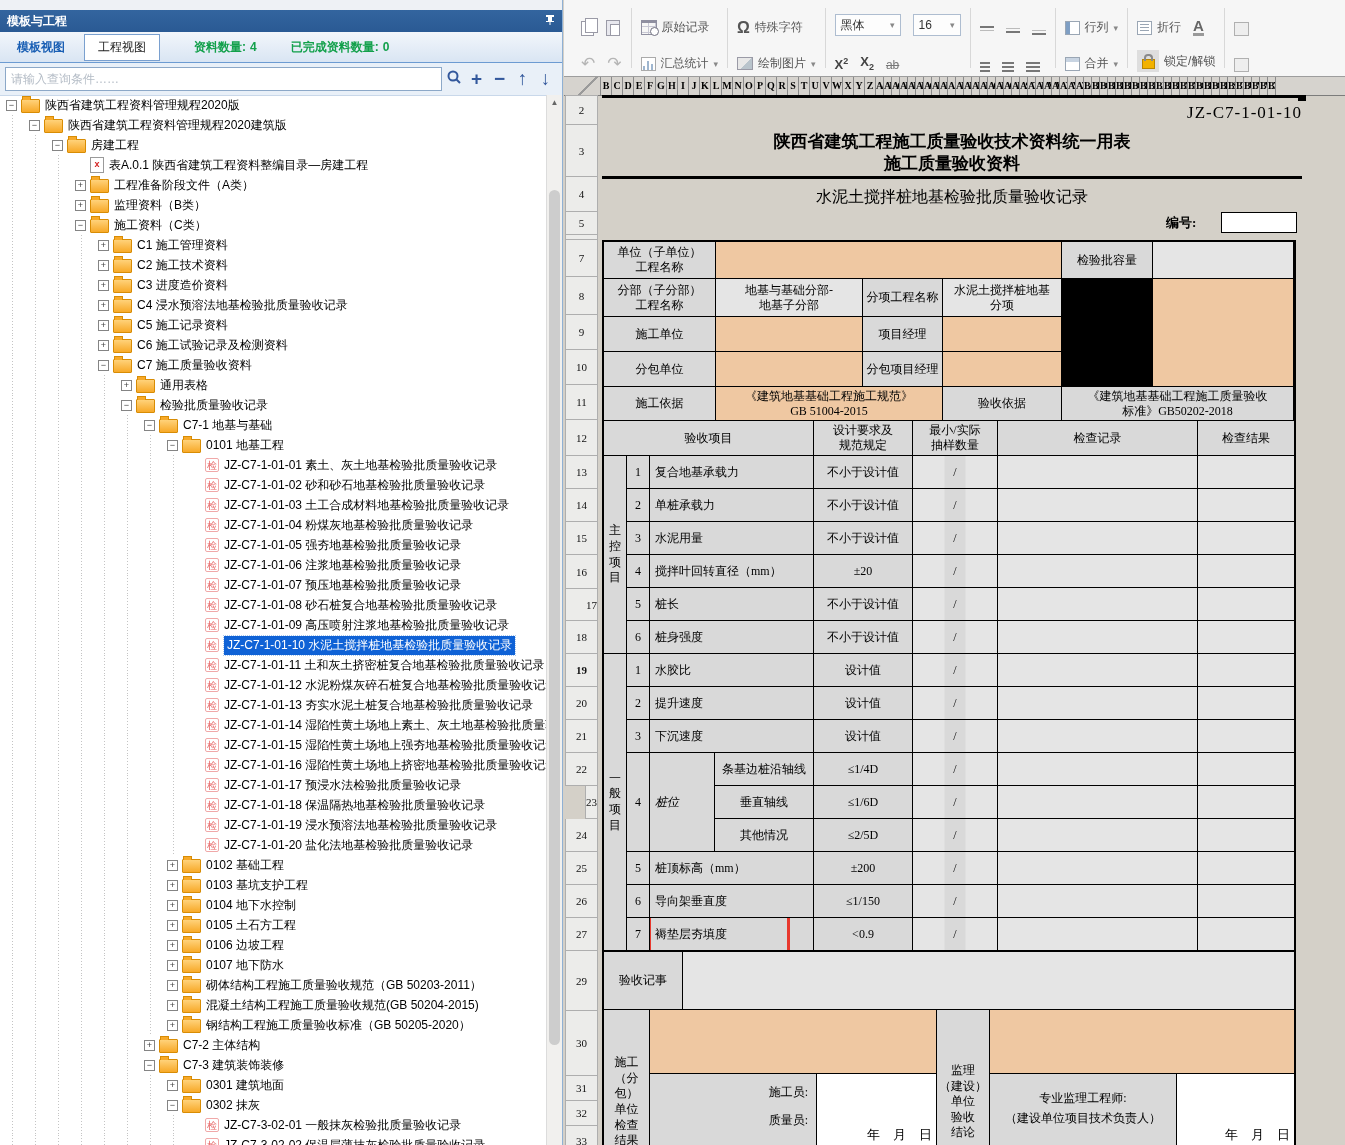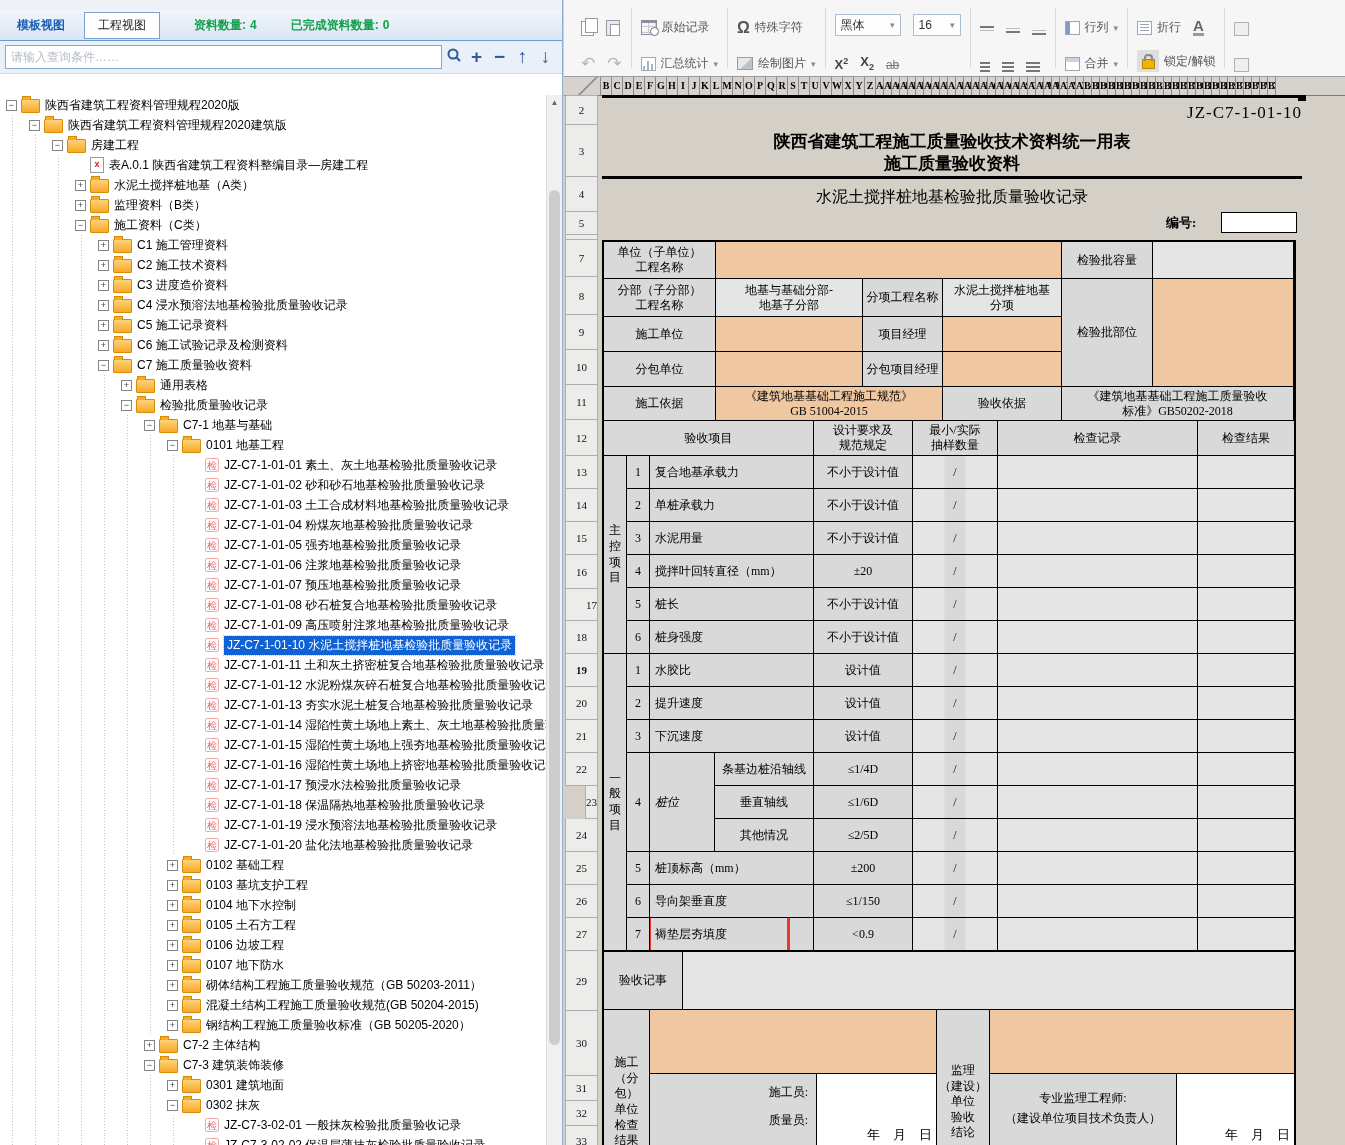--- a/index.html
+++ b/index.html
@@ -129,20 +129,29 @@
   .signames{background:#d9d9d9;display:flex;flex-direction:column;align-items:flex-end;padding:10px 8px 0 0;gap:11px;font-size:12px;box-sizing:border-box}
   .supv{background:#d9d9d9;display:flex;flex-direction:column;align-items:center;padding-top:16px;gap:3px;font-size:12px;box-sizing:border-box}
   .datecell{background:#fff;position:relative}
   .date{position:absolute;top:52px;left:0;right:4px;text-align:right;font-size:13px}
 </style>
 </head>
 <body>
 
 <div class="left">
   <div class="ltop"></div>
+  <div class="ltitle">
+    <span>模板与工程</span>
+    <span><svg width="10" height="12" viewBox="0 0 10 12">
+          <rect x="1" y="1" width="8" height="2" fill="#fff"></rect>
+          <rect x="3" y="1" width="4" height="6" fill="#fff"></rect>
+          <rect x="1" y="7" width="8" height="1" fill="#fff"></rect>
+          <rect x="4.5" y="8" width="1" height="3" fill="#fff"></rect>
+        </svg></span>
+  </div>
   <div class="ltabs">
     <span class="tab active">模板视图</span>
     <span class="tab idle">工程视图</span>
     <span class="stat"><span>资料数量:</span><b>4</b></span>
     <span class="stat"><span>已完成资料数量:</span><b>0</b></span>
   </div>
   <div class="lsearch">
     <input type="text" placeholder="请输入查询条件……" style="">
     <span class="sicon"><svg width="16" height="16" viewBox="0 0 16 16">
           <circle cx="7" cy="7" r="4.5" fill="none" stroke="#33589c" stroke-width="2"></circle>
@@ -179,21 +188,21 @@
         <div class="expspacer"></div>
         <div class="file">x</div>
         <div class="lbl">表A.0.1 陕西省建筑工程资料整编目录—房建工程</div>
       </div>
       <div class="trow">
         <div class="g"></div>
         <div class="g"></div>
         <div class="g"></div>
         <div class="exp">+</div>
         <div class="folder"></div>
-        <div class="lbl">水泥土搅拌桩地基（A类）</div>
+        <div class="lbl">工程准备阶段文件（A类）</div>
       </div>
       <div class="trow">
         <div class="g"></div>
         <div class="g"></div>
         <div class="g"></div>
         <div class="exp">+</div>
         <div class="folder"></div>
         <div class="lbl">监理资料（B类）</div>
       </div>
       <div class="trow">
@@ -1022,21 +1031,20 @@
         <div class="cell gc" style="grid-area:1/5">检验批容量</div>
         <div class="cell wc" style="grid-area:1/6"></div>
 
         <div class="cell gc pre" style="grid-area:2/1">分部（子分部）
 工程名称</div>
         <div class="cell wc pre" style="grid-area:2/2">地基与基础分部-
 地基子分部</div>
         <div class="cell gc" style="grid-area:2/3">分项工程名称</div>
         <div class="cell wc pre" style="grid-area:2/4">水泥土搅拌桩地基
 分项</div>
-        <div class="cell gc" style="grid-area:2/5/5/6">检验批部位</div>
         <div class="cell oc" style="grid-area:2/6/5/7"></div>
 
         <div class="cell gc" style="grid-area:3/1">施工单位</div>
         <div class="cell oc" style="grid-area:3/2"></div>
         <div class="cell gc" style="grid-area:3/3">项目经理</div>
         <div class="cell oc" style="grid-area:3/4"></div>
 
         <div class="cell gc" style="grid-area:4/1">分包单位</div>
         <div class="cell oc" style="grid-area:4/2"></div>
         <div class="cell gc" style="grid-area:4/3">分包项目经理</div>

